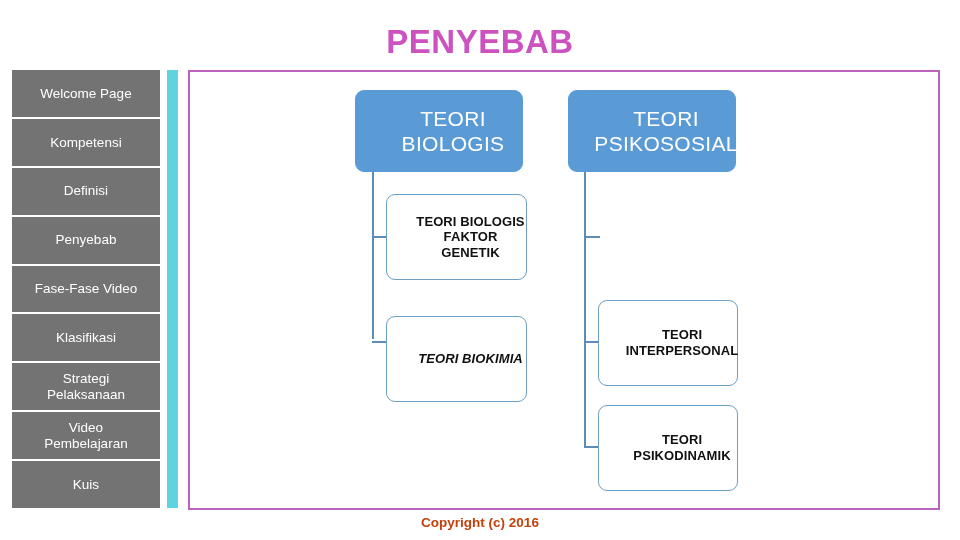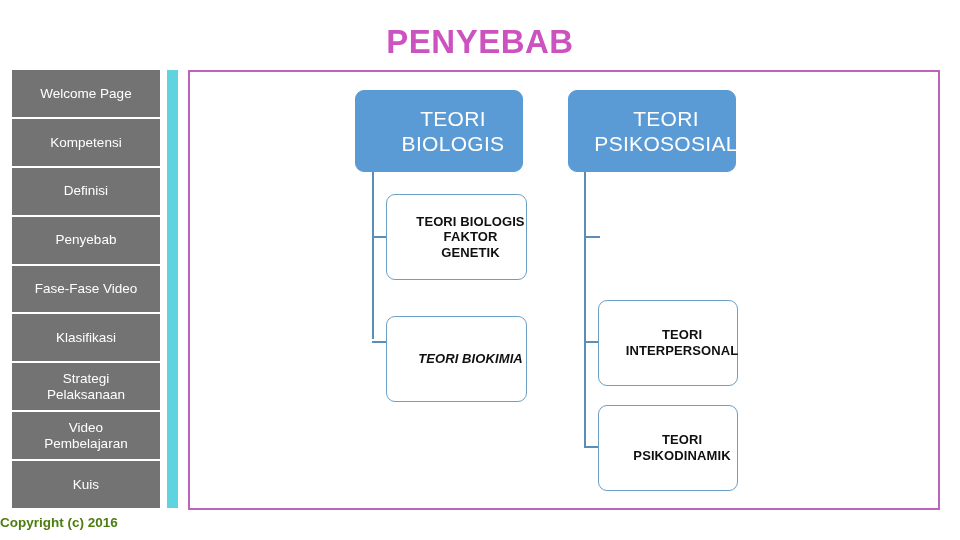--- a/index.html
+++ b/index.html
@@ -142,24 +142,24 @@
   #conn-right-b1    { left: 584px; top: 236px; width: 16px; }
   #conn-right-b2    { left: 584px; top: 341px; width: 16px; }
   #conn-right-b3    { left: 584px; top: 446px; width: 16px; }
 
   
   #footer-copyright {
     position: absolute;
     left: 0;
     top: 515px;
     width: 960px;
-    text-align: left;
+    text-align: center;
     font-size: 13.5px;
     font-weight: bold;
-    color: #4d7c0f;
+    color: #c2410c;
   }
 </style>
 </head>
 <body>
 
 <div id="slide-title">PENYEBAB</div>
 
 <nav id="sidebar">
   <div class="nav-button">Welcome Page</div>
   <div class="nav-button">Kompetensi</div>

